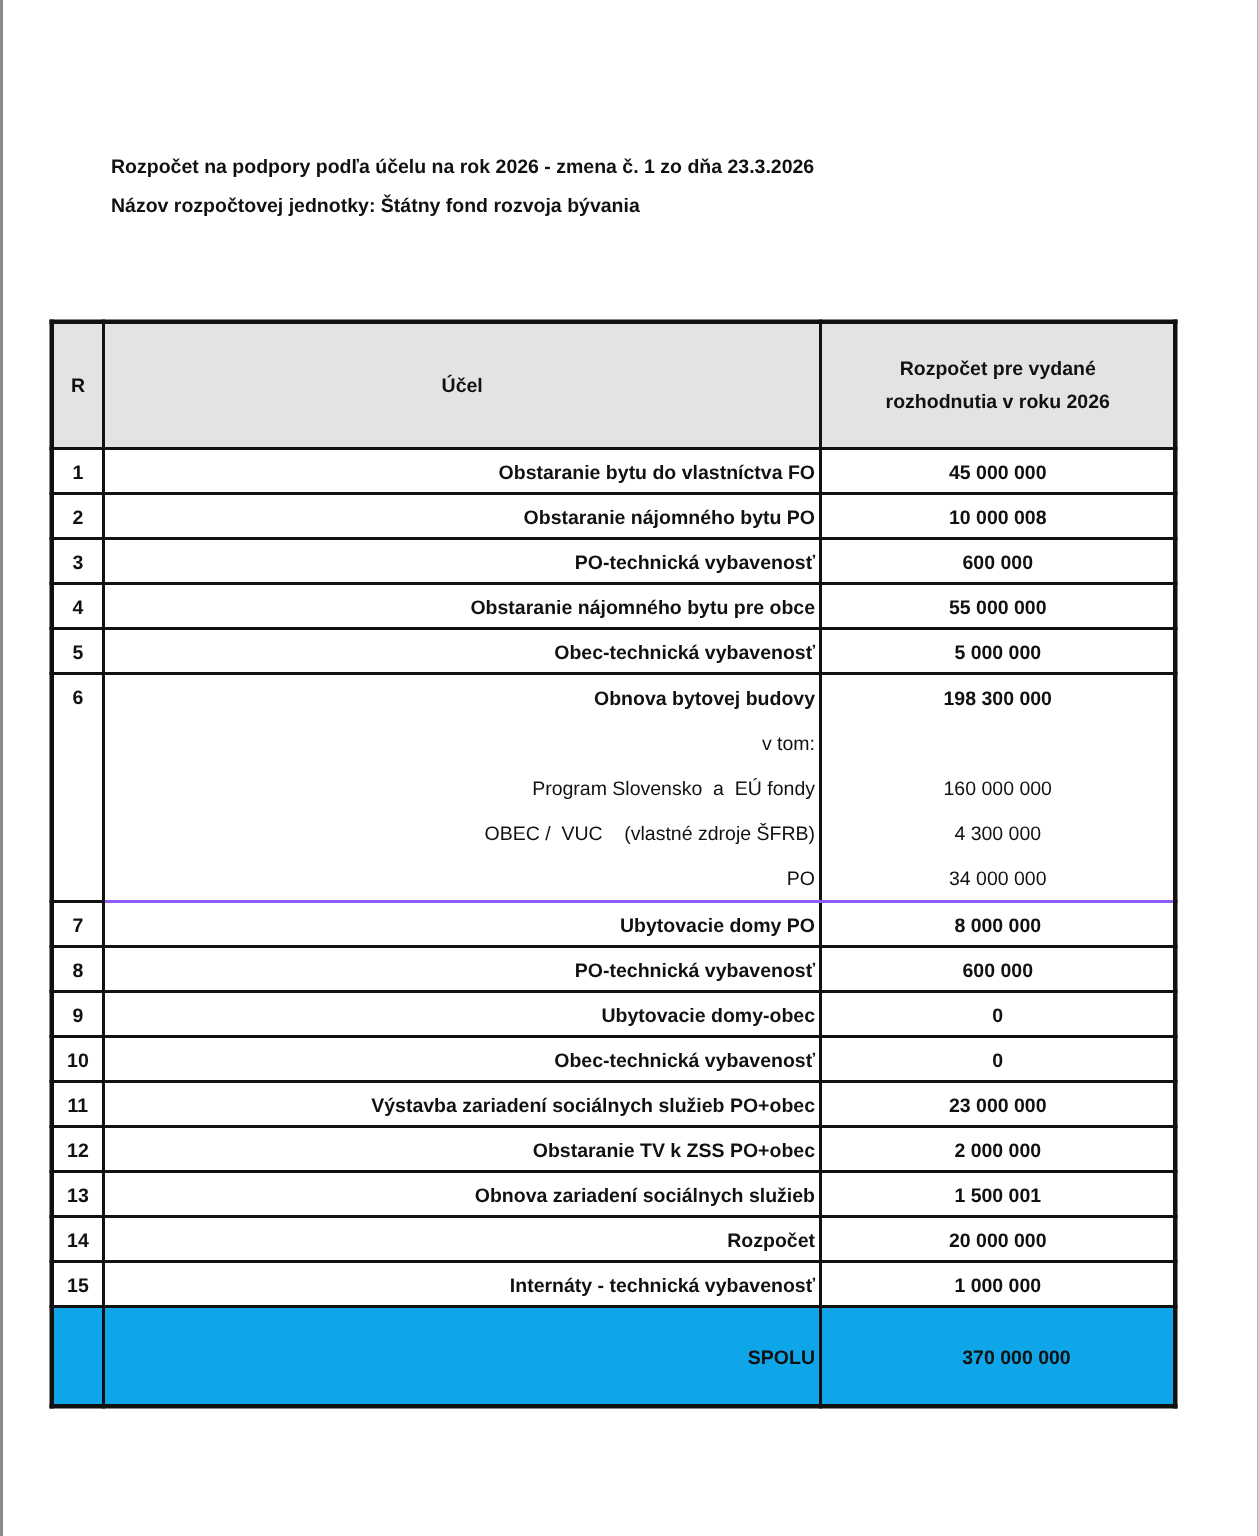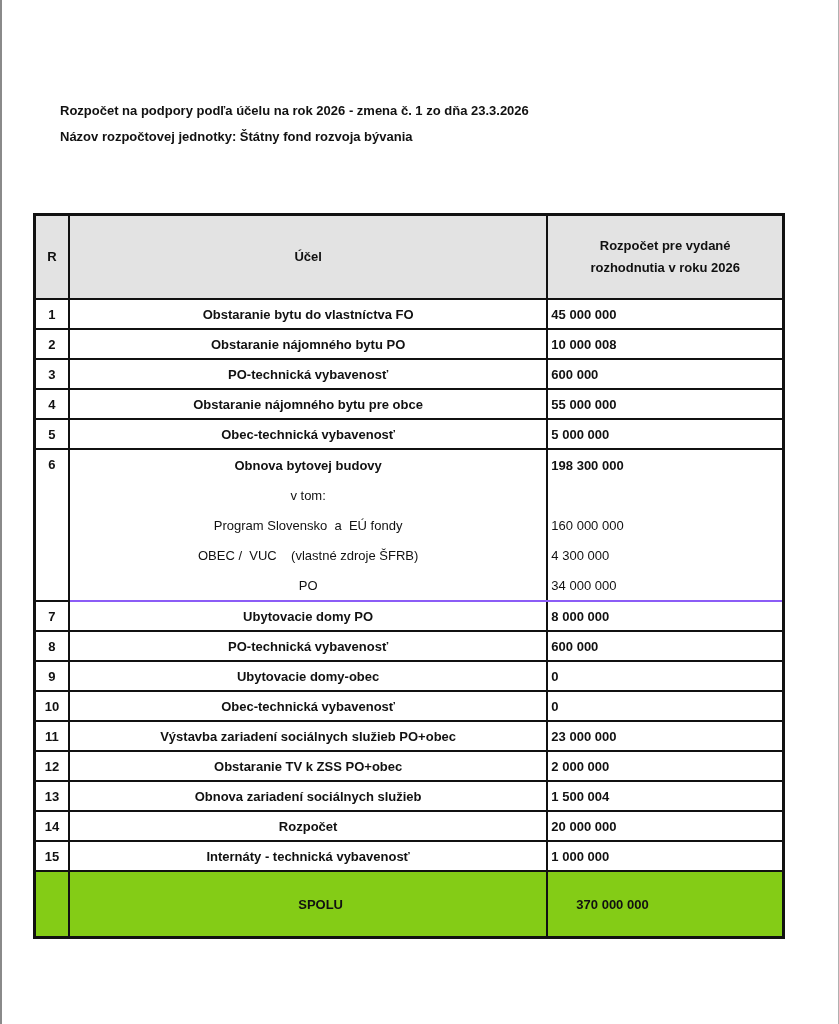--- a/index.html
+++ b/index.html
@@ -2,41 +2,41 @@
 <html><head>
 <meta charset="utf-8">
 <style>
   html, body { margin: 0; padding: 0; }
   body {
     width: 839px; height: 1024px; background: #ffffff; position: relative; overflow: hidden;
     font-family: "Liberation Sans", "DejaVu Sans", sans-serif; color: #111;
   }
   .page-border-left { position: absolute; left: 0; top: 0; width: 2px; height: 1024px; background: #8a8a8a; }
   .page-border-right { position: absolute; right: 0; top: 0; width: 1px; height: 1024px; background: #b0b0b0; }
-  .header { position: absolute; left: 60px; top: 98px; font-size: 13px; font-weight: bold; line-height: 26px; }
+  .header { position: absolute; left: 74px; top: 98px; font-size: 13px; font-weight: bold; line-height: 26px; }
   .header div { white-space: nowrap; }
   table.budget {
     position: absolute; left: 33px; top: 213px; width: 752px;
     border-collapse: collapse; font-size: 13px;
     border: 3px solid #111;
   }
   table.budget th, table.budget td { border: 2px solid #111; padding: 0 3px; }
   table.budget thead th { background: #e3e3e3; height: 82px; font-weight: bold; font-size: 13px; text-align: center; line-height: 22px; }
   .col-r { width: 31px; }
   .col-ucel { width: 466px; }
   .col-amt { width: 230px; }
   td.r { text-align: center; font-weight: bold; }
-  td.amt { text-align: left; font-weight: bold; }
-  td.label { font-weight: bold; text-align: center; }
+  td.amt { text-align: center; font-weight: bold; }
+  td.label { font-weight: bold; text-align: right; }
   tr.row td { height: 28px; }
   tr.sub td { border-top: none; border-bottom: none; height: 30px; }
   tr.sub td.label, tr.sub td.amt { font-weight: normal; }
   tr.row6 td { border-bottom: none; height: 30px; }
   tr.sub-last td { border-bottom: 2px solid #8b5cf6; }
-  tr.total td { background: #84cc16; height: 64px; font-weight: bold; padding-left: 28px; }
+  tr.total td { background: #0ea5e9; height: 64px; font-weight: bold; padding-left: 28px; }
 </style>
 </head>
 <body>
 
 <div class="page-border-left"></div>
 <div class="page-border-right"></div>
 
 <div class="header">
   <div>Rozpočet na podpory podľa účelu na rok 2026  - zmena č. 1 zo dňa 23.3.2026</div>
   <div>Názov rozpočtovej jednotky: Štátny fond rozvoja bývania</div>
@@ -131,21 +131,21 @@
       <td class="amt">23 000 000</td>
     </tr>
     <tr class="row">
       <td class="r">12</td>
       <td class="label">Obstaranie TV k ZSS PO+obec</td>
       <td class="amt">2 000 000</td>
     </tr>
     <tr class="row">
       <td class="r">13</td>
       <td class="label">Obnova zariadení sociálnych služieb</td>
-      <td class="amt">1 500 004</td>
+      <td class="amt">1 500 001</td>
     </tr>
     <tr class="row">
       <td class="r">14</td>
       <td class="label">Rozpočet</td>
       <td class="amt">20 000 000</td>
     </tr>
     <tr class="row">
       <td class="r">15</td>
       <td class="label">Internáty - technická vybavenosť</td>
       <td class="amt">1 000 000</td>

